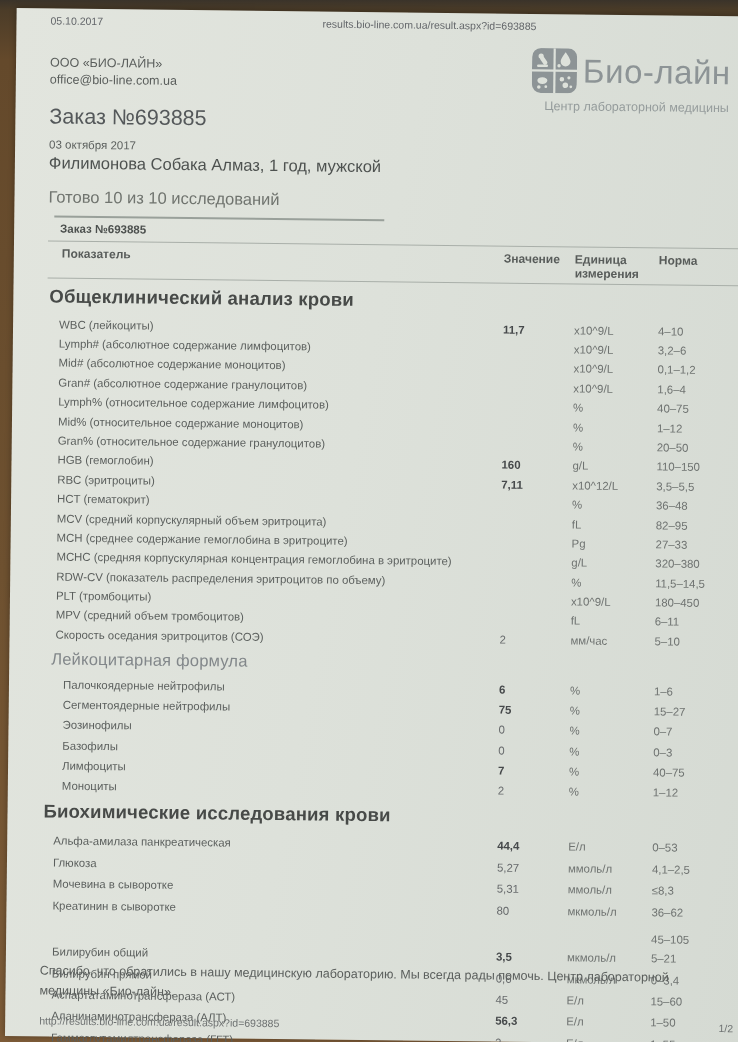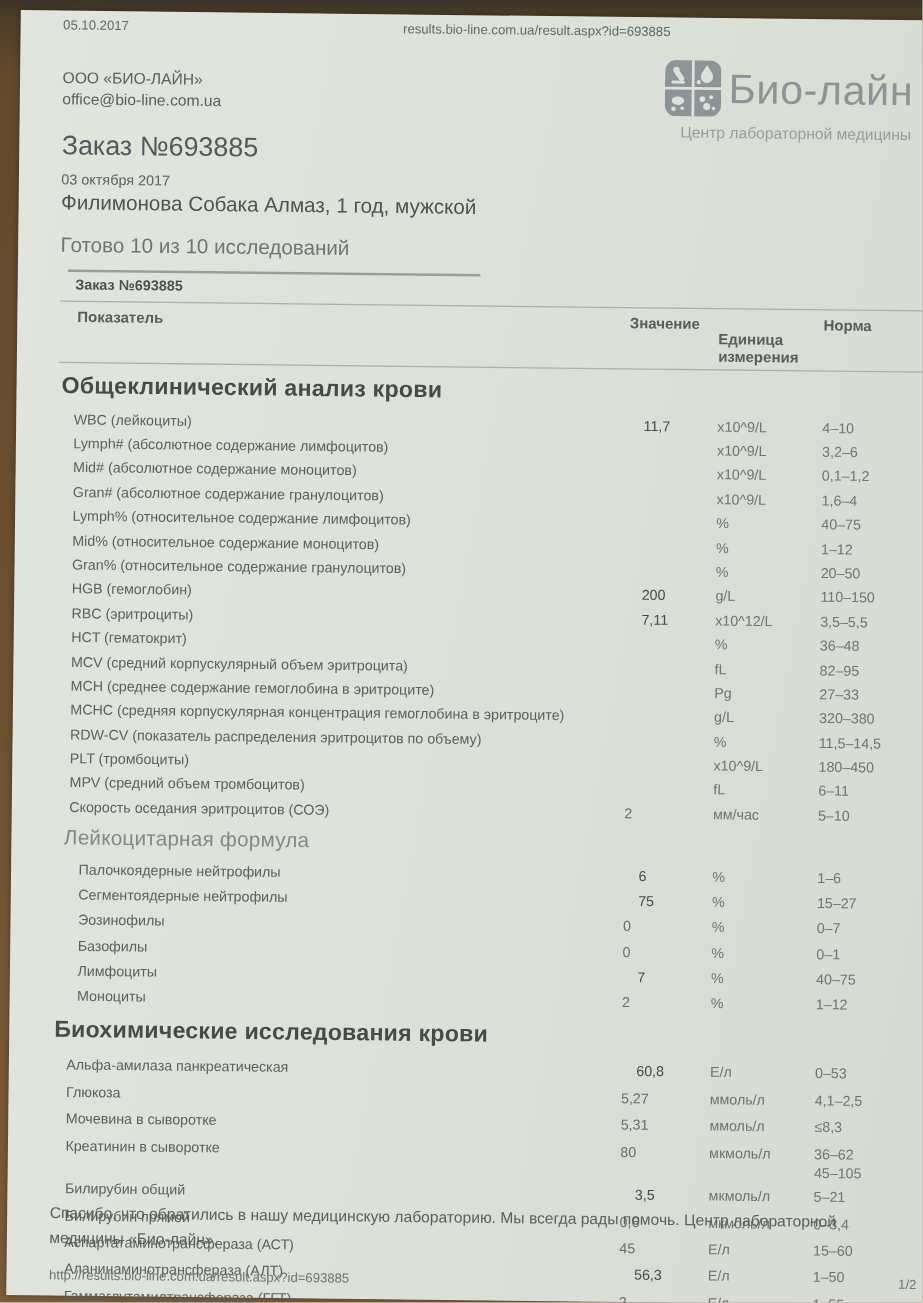--- a/index.html
+++ b/index.html
@@ -28,32 +28,32 @@
   .odate{margin-top:9px;font-size:11.5px;color:#5c605e;}
   .patient{margin-top:3px;font-size:16.5px;color:#4e5250;}
   .status{margin-top:15px;font-size:16.5px;color:#70746f;}
   .rule{border:none;border-top:1px solid #a9afa9;margin:0;}
   .rule.half{width:330px;margin-left:6px;margin-top:9px;border-top-width:2px;border-color:#99a09a;}
   .oref{margin-top:5px;font-size:11.5px;font-weight:bold;color:#4c504e;padding-left:12px;}
   .rule.r2{margin-top:6px;}
   .grid{display:grid;grid-template-columns:456px 71px 84px 1fr;align-items:start;}
   .thead{padding:5px 0 3px 0;font-size:12px;font-weight:bold;color:#585c5a;}
   .thead .c1{padding-left:14px;}
-  .thead .c3{width:70px;line-height:14px;margin-top:12px;}
+  .thead .c3{width:70px;line-height:14px;}
   .sec-title{font-size:18.5px;font-weight:bold;color:#474a48;margin:7px 0 5px 2px;letter-spacing:.2px;}
   .sub .sec-title{font-size:16.5px;font-weight:400;color:#82878a;margin:7px 0 4px 8px;}
   .row{font-size:11.4px;align-items:baseline;padding-top:5.6px;min-height:13.8px;}
   .sub .row{padding-top:6.4px;}
   .sec-bio .row{padding-top:7.6px;}
   .row .c1{padding-left:12px;color:#5b5f5d;}
   .sub .row .c1{padding-left:20px;}
   .row .c2{color:#686b6d;}
-  .row .c2.flag{font-weight:normal;color:#46494b;margin-left:12px;}
+  .row .c2.flag{font-weight:bold;color:#46494b;}
   .row .c3,.row .c4{color:#6f7371;}
-  .norm2{margin-top:3px;}
+  .norm2{margin-top:15px;}
   .paper-footer{position:absolute;left:34px;right:16px;bottom:8px;}
   .thanks{font-size:12.5px;line-height:1.55;color:#5a5e5c;max-width:690px;}
   .urlrow{display:flex;justify-content:space-between;font-size:10.5px;color:#6e7272;margin-top:14px;padding-bottom:2px;}
 </style>
 </head>
 <body>
 
 <div class="paper">
   <div class="content">
 
@@ -168,21 +168,21 @@
           <div class="grid row">
             <div class="c1">Gran% (относительное содержание гранулоцитов)</div>
             <div class="c2"></div>
             <div class="c3">%</div>
             <div class="c4">
               <div>20–50</div>
             </div>
           </div>
           <div class="grid row">
             <div class="c1">HGB (гемоглобин)</div>
-            <div class="c2 flag">200</div>
+            <div class="c2 flag">160</div>
             <div class="c3">g/L</div>
             <div class="c4">
               <div>110–150</div>
             </div>
           </div>
           <div class="grid row">
             <div class="c1">RBC (эритроциты)</div>
             <div class="c2 flag">7,11</div>
             <div class="c3">x10^12/L</div>
             <div class="c4">
@@ -278,21 +278,21 @@
             <div class="c3">%</div>
             <div class="c4">
               <div>0–7</div>
             </div>
           </div>
           <div class="grid row">
             <div class="c1">Базофилы</div>
             <div class="c2">0</div>
             <div class="c3">%</div>
             <div class="c4">
-              <div>0–1</div>
+              <div>0–3</div>
             </div>
           </div>
           <div class="grid row">
             <div class="c1">Лимфоциты</div>
             <div class="c2 flag">7</div>
             <div class="c3">%</div>
             <div class="c4">
               <div>40–75</div>
             </div>
           </div>
@@ -302,21 +302,21 @@
             <div class="c3">%</div>
             <div class="c4">
               <div>1–12</div>
             </div>
           </div>
         </div>
         <div class="section main sec-bio">
           <div class="sec-title">Биохимические исследования крови</div>
           <div class="grid row">
             <div class="c1">Альфа-амилаза панкреатическая</div>
-            <div class="c2 flag">60,8</div>
+            <div class="c2 flag">44,4</div>
             <div class="c3">Е/л</div>
             <div class="c4">
               <div>0–53</div>
             </div>
           </div>
           <div class="grid row">
             <div class="c1">Глюкоза</div>
             <div class="c2">5,27</div>
             <div class="c3">ммоль/л</div>
             <div class="c4">

